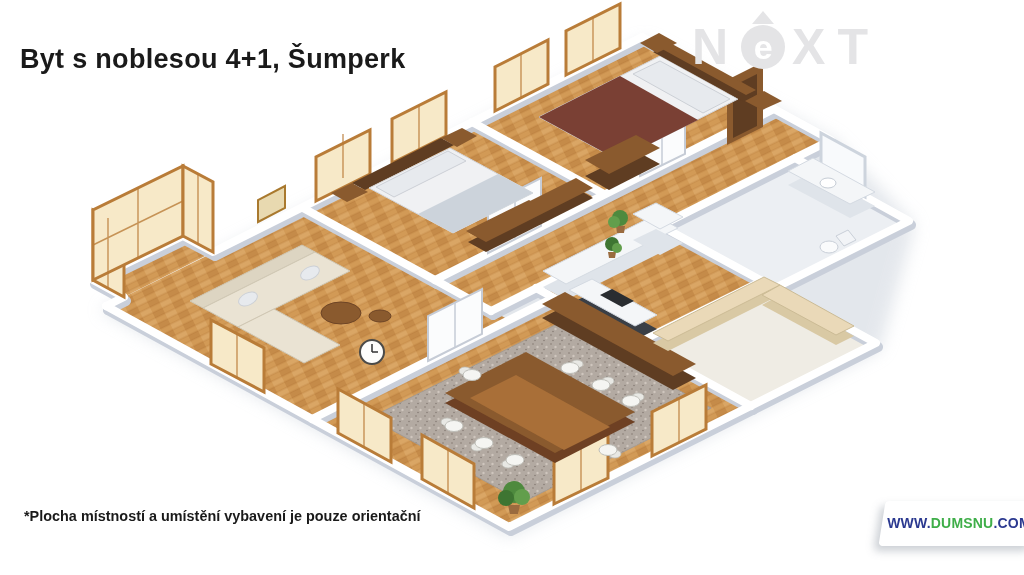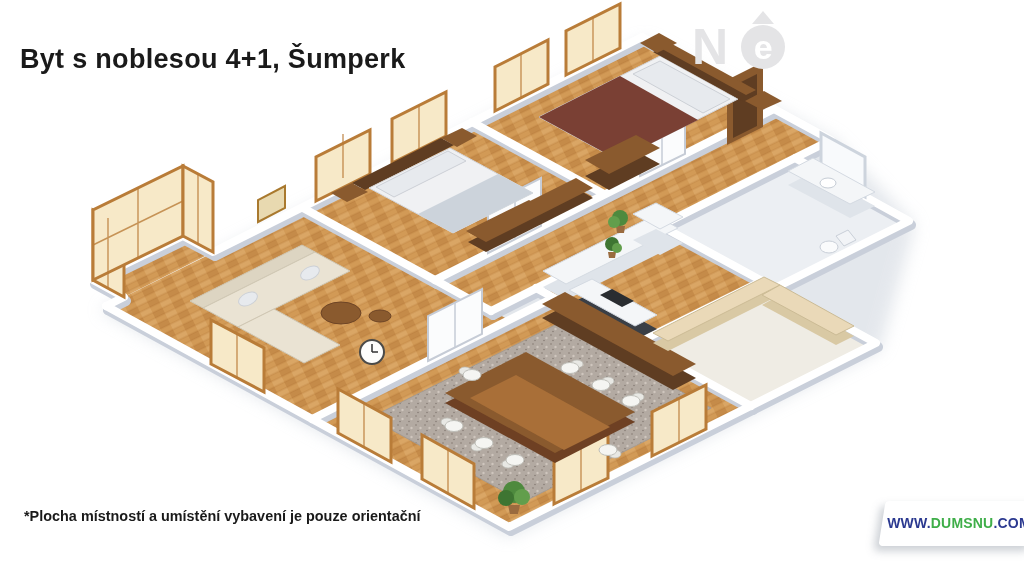--- a/index.html
+++ b/index.html
@@ -69,20 +69,21 @@
 <div class="canvas">
 
   <h1 class="title">Byt s noblesou 4+1, Šumperk</h1>
 
   <div class="next-logo">
     <span>N</span>
     <span class="next-circle">
       <span class="next-arrow"></span>
       <span>e</span>
     </span>
+    <span class="next-post">XT</span>
   </div>
 
   <svg class="plan" width="1024" height="575" viewBox="0 0 1024 575">
     <defs>
       <pattern id="herr" width="22" height="12" patternUnits="userSpaceOnUse" patternTransform="rotate(-26)">
         <rect width="22" height="12" class="pw-base"></rect>
         <rect width="11" height="6" class="pw-a"></rect>
         <rect x="11" y="6" width="11" height="6" class="pw-b"></rect>
         <path d="M0,0H22M0,6H22M0,12H22" class="pw-line"></path>
       </pattern>

